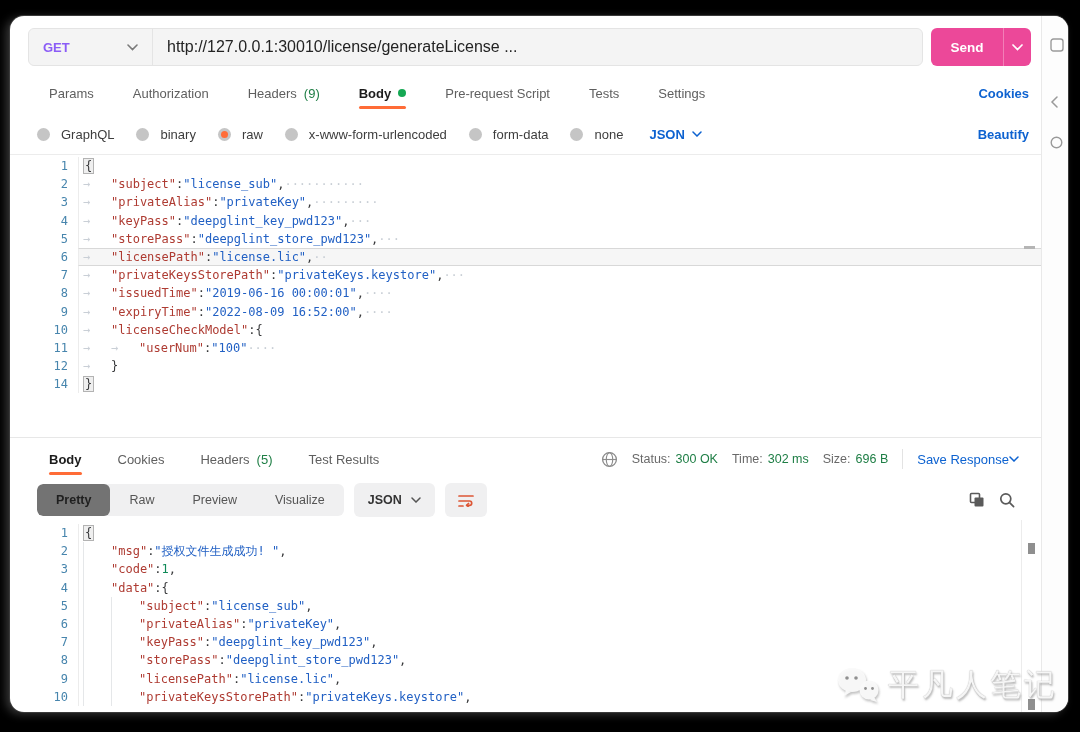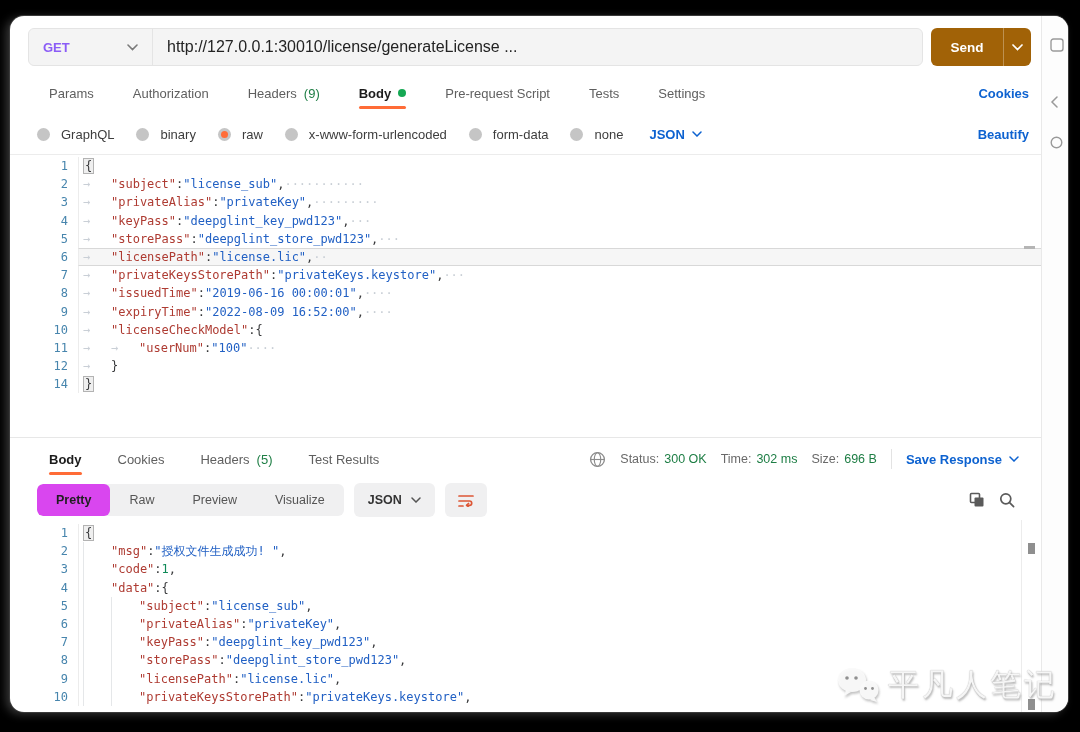--- a/index.html
+++ b/index.html
@@ -14,21 +14,21 @@
   .rail { position:absolute; top:0; right:0; width:27px; bottom:0; background:#fdfdfd; border-left:1px solid #e9e9e9; }
   .rail .ricon { position:absolute; left:8px; color:#9a9a9a; }
 
   
   .req-bar { position:absolute; left:18px; top:12px; right:10px; height:38px; display:flex; gap:8px; }
   .url-group { flex:1; display:flex; background:#f4f4f4; border:1px solid #e4e4e4; border-radius:6px; overflow:hidden; }
   .method { width:124px; display:flex; align-items:center; justify-content:space-between; padding:0 14px;
     font-size:13px; font-weight:700; color:#8b5cf6; border-right:1px solid #e4e4e4; cursor:pointer; }
   .url { flex:1; display:flex; align-items:center; padding:0 14px; font-size:16px; color:#232323;
     white-space:nowrap; overflow:hidden; }
-  .send { width:100px; background:#a16207; border-radius:6px; color:#fff; display:flex; align-items:stretch; cursor:pointer; }
+  .send { width:100px; background:#ec4899; border-radius:6px; color:#fff; display:flex; align-items:stretch; cursor:pointer; }
   .send .send-main { flex:1; display:flex; align-items:center; justify-content:center; font-size:13.5px; font-weight:700; }
   .send .send-caret { width:28px; display:flex; align-items:center; justify-content:center; border-left:1px solid rgba(255,255,255,0.3); }
 
   
   .tabs-row { position:absolute; left:27px; right:12px; display:flex; align-items:center; gap:27px; font-size:13px; color:#5f5f5f; }
   .req-tabs { top:56px; height:42px; }
   .tab { position:relative; height:100%; display:flex; align-items:center; gap:7px; cursor:pointer; white-space:nowrap;margin-left:12px; }
   .tab.active { color:#1c1c1c; font-weight:600; }
   .tab.active::after { content:""; position:absolute; left:0; right:0; bottom:5px; height:3px; background:#ff6c37; border-radius:2px; }
   .tab .count { color:#1e7e45; }
@@ -66,27 +66,27 @@
   .thumb { position:absolute; right:6px; width:7px; height:11px; background:#8f8f8f; }
 
   
   .resp-header { position:absolute; left:0; right:0; top:421px; height:43px; border-top:1px solid #e7e7e7;
     display:flex; align-items:center; padding:0 22px 0 27px; }
   .resp-tabs { display:flex; align-items:center; gap:24px; height:100%; font-size:13px; color:#5f5f5f; }
   .resp-meta { margin-left:auto; display:flex; align-items:center; gap:14px; font-size:12.5px; color:#696969; }
   .meta-pair { display:flex; gap:5px; white-space:nowrap; }
   .meta-val { color:#1e7e45; }
   .meta-divider { width:1px; height:20px; background:#e3e3e3; }
-  .save-resp { display:flex; align-items:center; gap:7px; font-size:13px; color:#0d62d0; font-weight:700; cursor:pointer; white-space:nowrap; }
+  .save-resp { display:flex; align-items:center; font-size:13px; color:#0d62d0; font-weight:400; cursor:pointer; white-space:nowrap; }
 
   
   .resp-toolbar { position:absolute; left:27px; right:26px; top:466px; height:36px; display:flex; align-items:center; gap:10px; }
   .seg-group { display:flex; background:#f0f0f1; border-radius:6px; overflow:hidden; }
   .seg { padding:9px 19px; font-size:12.5px; color:#555; cursor:pointer; border-radius:6px; }
-  .seg.active { background:#d946ef; color:#1f1f1f; font-weight:600; }
+  .seg.active { background:#737373; color:#1f1f1f; font-weight:600; }
   .pill { background:#f0f0f1; border-radius:6px; height:34px; display:flex; align-items:center; cursor:pointer; }
   .json-pill { padding:0 14px; gap:9px; font-size:12.5px; font-weight:600; color:#333; }
   .wrap-pill { width:42px; justify-content:center; }
   .tool-icons { margin-left:auto; display:flex; align-items:center; gap:14px; }
 
   svg { display:block; }
 
   
   .watermark { position:absolute; right:22px; top:664px; display:flex; align-items:center; gap:8px; pointer-events:none; }
   .wm-text { font-size:31px; letter-spacing:3px; color:rgba(250,250,250,0.95);

